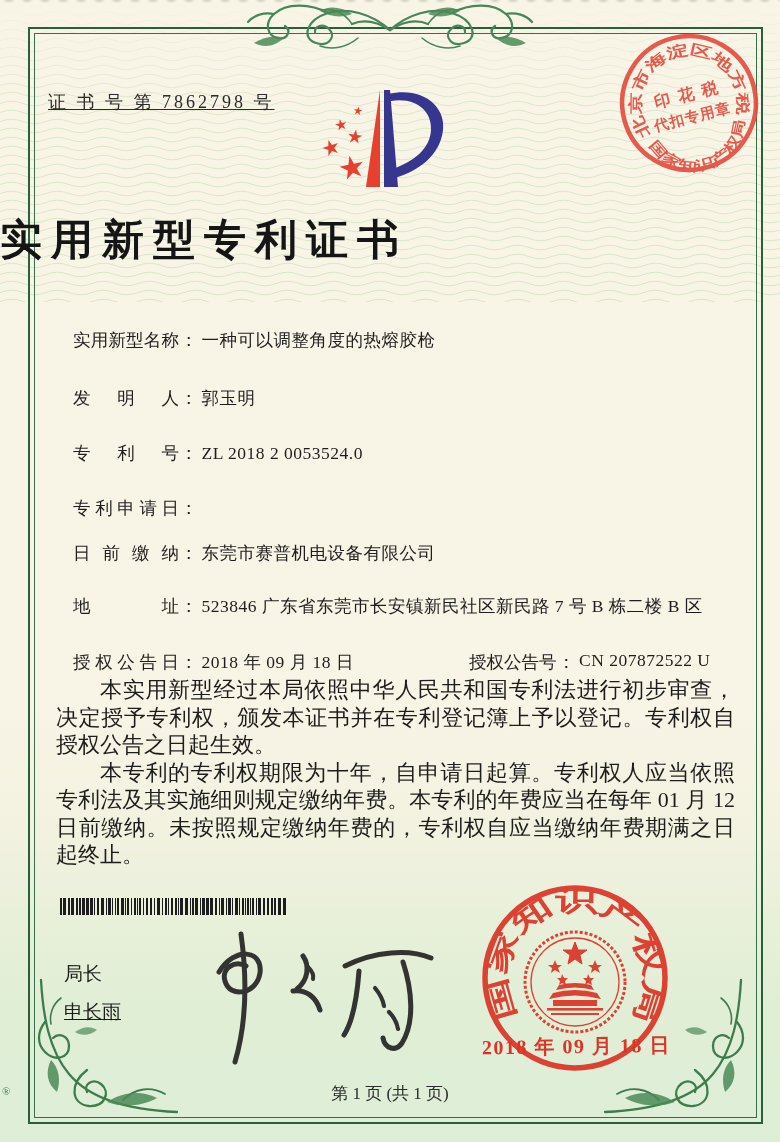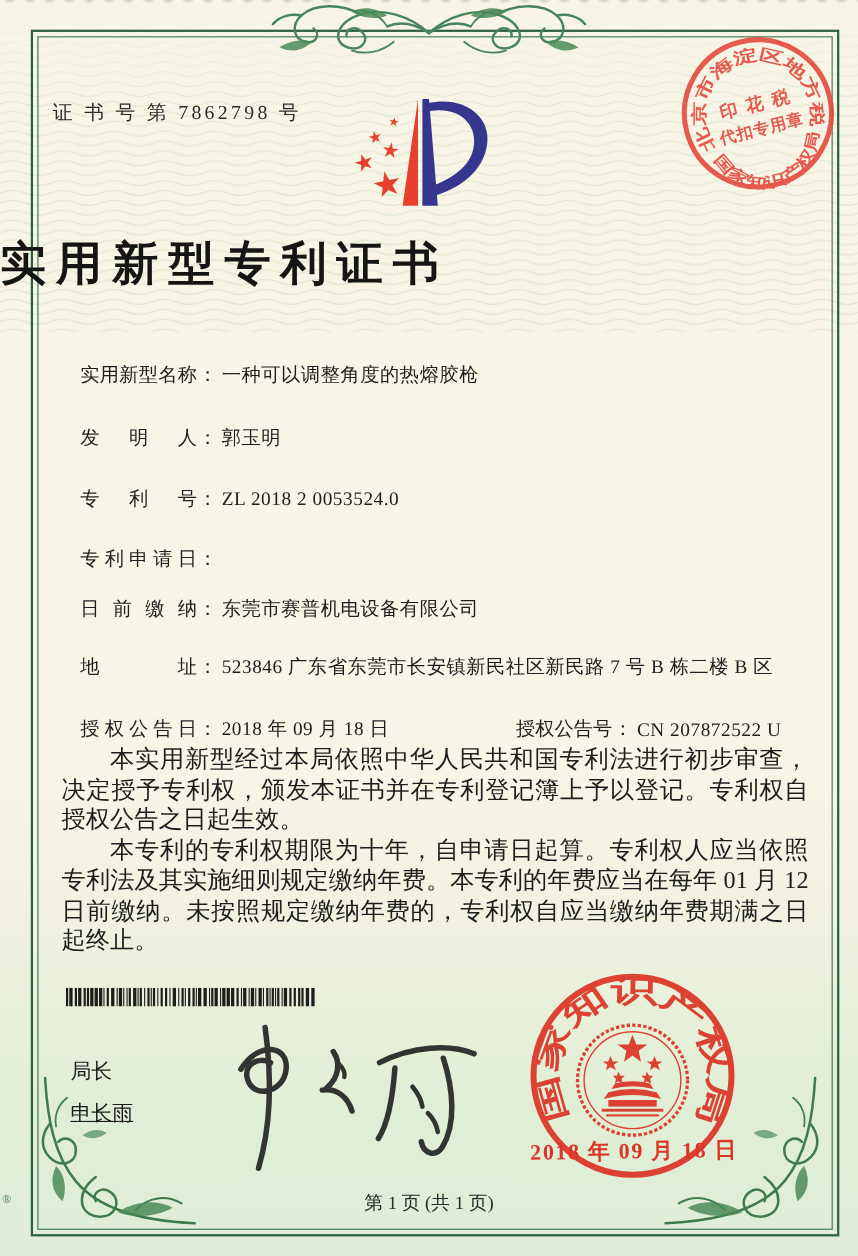--- a/index.html
+++ b/index.html
@@ -12,34 +12,34 @@
           background-image:radial-gradient(ellipse 9px 5px at 9px 0,rgba(110,110,90,.30),rgba(110,110,90,0) 70%);
           background-size:18px 9px;background-repeat:repeat-x;pointer-events:none;}
   
   .waves{position:absolute;left:0;top:840;}
   
   .frame-outer{position:absolute;left:28px;top:27px;width:735px;height:1097px;
                border:2.5px solid #2a5f3c;box-sizing:border-box;}
   .frame-inner{position:absolute;left:4px;top:4px;right:4px;bottom:4px;
                border:1.2px solid #35704a;}
   .txt{position:absolute;white-space:nowrap;}
-  .certno{left:48px;top:90px;font-size:18px;letter-spacing:3px;color:#2b2b2b;}
+  .certno{left:48px;top:90px;font-size:18px;letter-spacing:3px;color:#2b2b2b;text-decoration:underline;}
   .title{left:0;top:212px;width:780px;text-align:left;font-size:42px;font-weight:700;
          letter-spacing:9px;color:#151515;}
   .logo{position:absolute;left:318px;top:84px;}
   .stamp{position:absolute;left:608px;top:22px;width:162px;height:162px;
          transform:rotate(-14deg);opacity:.9;}
   
   .frow{position:absolute;left:73px;display:flex;align-items:baseline;
         font-size:17.5px;color:#1e1e1e;}
   .flabel{display:inline-block;width:106px;text-align:justify;text-align-last:justify;}
   .fcolon{margin:0 4px 0 1px;}
   .fvalue{letter-spacing:.5px;}
   .fvalue.wrap{white-space:normal;width:552px;line-height:29px;}
-  .grant-right{position:absolute;left:396px;top:0;display:flex;align-items:flex-end;}
+  .grant-right{position:absolute;left:396px;top:0;display:flex;align-items:flex-start;}
   .paras{position:absolute;left:56px;top:676px;width:679px;}
   .paras p{margin:0;font-size:22px;line-height:27.5px;text-indent:2em;
            text-align:justify;color:#1d1d1d;}
   .barcode{position:absolute;left:60px;top:898px;}
   .officer-title{left:64px;top:961px;font-size:19px;color:#1c1c1c;}
   .officer-name{left:64px;top:999px;font-size:19px;color:#1c1c1c;text-decoration:underline;}
   .signature{position:absolute;left:185px;top:926px;}
   .seal{position:absolute;left:475px;top:878px;opacity:.93;}
   .seal-date{left:482px;top:1033px;font-size:20px;font-weight:600;color:#dc3527;
              letter-spacing:1.5px;transform:rotate(-.8deg);}

